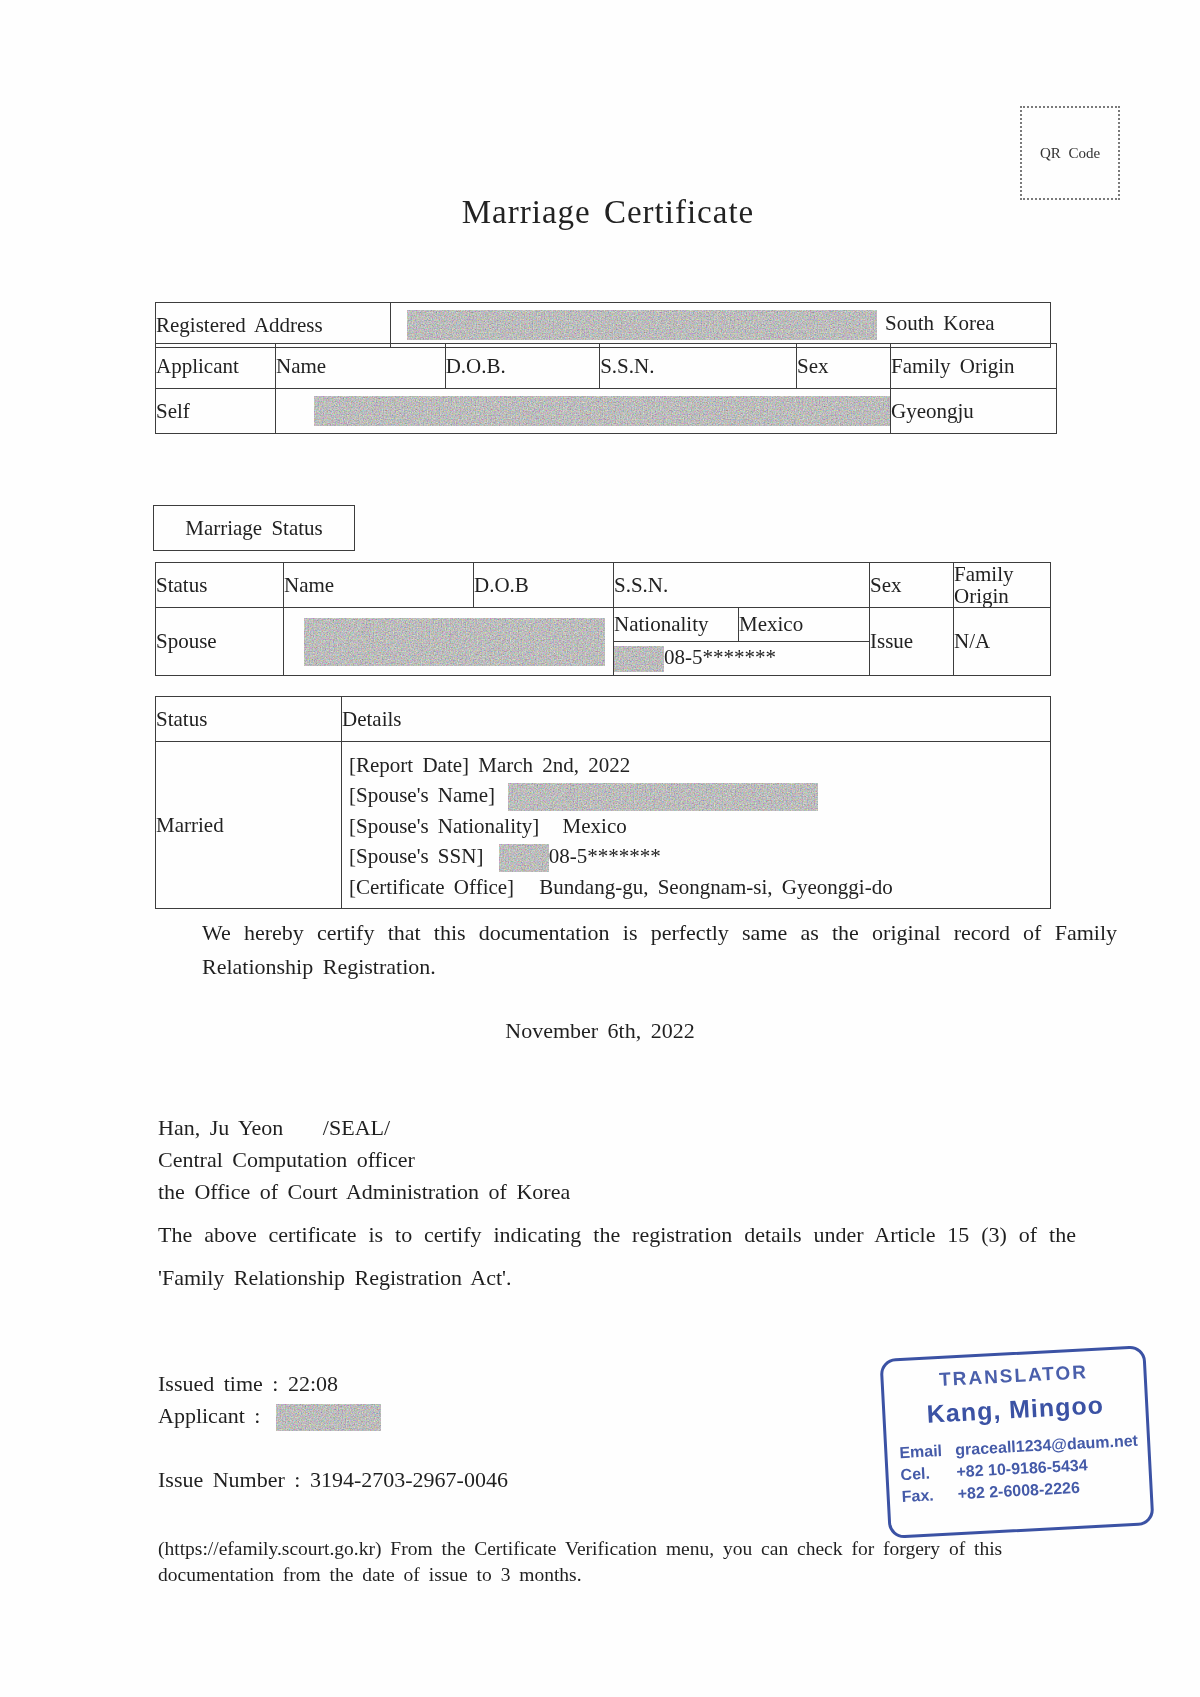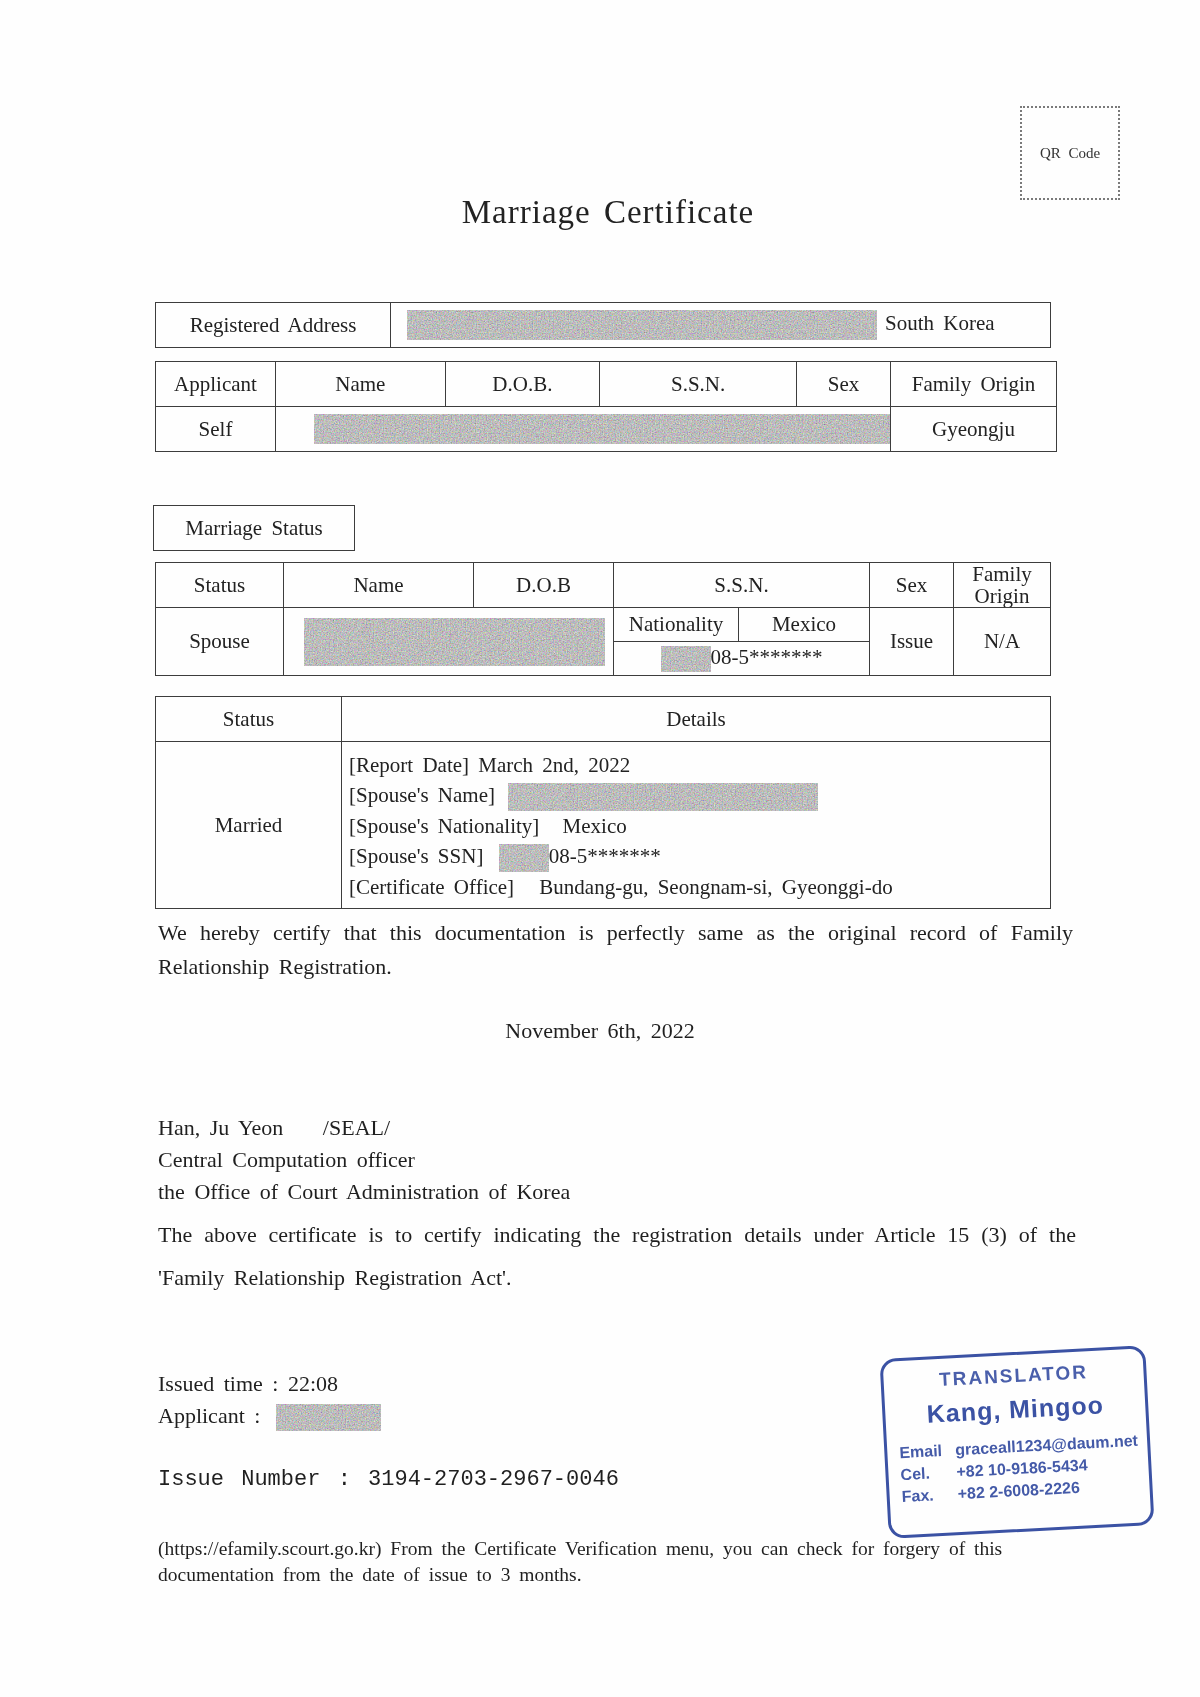--- a/index.html
+++ b/index.html
@@ -14,52 +14,52 @@
     border:2px dotted #7a7a7a;display:flex;align-items:center;justify-content:center;
     font-size:15px;color:#333;box-sizing:border-box;
   }
   
   .title{
     position:absolute;left:8px;top:194px;width:100%;text-align:center;
     font-size:33px;letter-spacing:1px;color:#222;
   }
   
   table{border-collapse:collapse;table-layout:fixed;font-size:21px;color:#222;}
-  td,th{border:1.6px solid #3d3d3d;font-weight:normal;text-align:center;
+  td,th{border:1.6px solid #3d3d3d;font-weight:normal;text-align:left;
         padding:0;vertical-align:middle;overflow:hidden;}
   .tbl{position:absolute;left:155px;}
   .t-address{top:302px;}
   .t-address td{height:44px;}
-  .t-applicant{top:361px;}
+  .t-applicant{top:343px;}
   .t-applicant tr{height:45px;}
   .t-spouse{top:562px;}
   .t-details{top:696px;}
   .hdr2{line-height:22px;}
   .cell-left{text-align:left;padding-left:16px;}
   
   .mbox{
     position:absolute;left:153px;top:505px;width:202px;height:46px;
     border:1.6px solid #3d3d3d;display:flex;align-items:center;justify-content:center;
     text-align:center;font-size:21px;line-height:23px;box-sizing:border-box;
   }
   
   .details-cell{text-align:left;padding:8px 8px 6px 7px;vertical-align:top;}
   .details-cell .dline{line-height:30px;white-space:nowrap;}
   .gap14{margin-left:14px;}
   .gap16{margin-left:16px;}
   
   .para{position:absolute;left:158px;font-size:22px;}
-  .p-certify{top:916px;width:915px;line-height:34px;text-align:justify;}
+  .p-certify{top:916px;width:915px;line-height:34px;text-align:justify;margin-left:44px;}
   .p-date{left:0;top:1018px;width:1200px;text-align:center;}
   .p-officer{top:1112px;line-height:32px;}
   .p-officer .seal{margin-left:30px;}
   .p-article{top:1213px;width:918px;line-height:43px;text-align:justify;}
   .p-issuedtime{top:1371px;}
   .p-applicant{top:1403px;}
-  .p-issueno{top:1467px;font-family:Liberation Mono, monospace;}
+  .p-issueno{top:1467px;}
   .p-footer{top:1536px;width:950px;font-size:19.5px;line-height:26px;}
   
   .stamp{
     position:absolute;left:884px;top:1352px;width:266px;height:180px;
     border:3.5px solid #3b52a4;border-radius:16px;transform:rotate(-3deg);
     color:#3b52a4;font-family:"Liberation Sans","DejaVu Sans",sans-serif;
     box-sizing:border-box;padding:10px 12px 8px 12px;word-spacing:normal;
     background:rgba(255,255,255,0);
   }
   .stamp .s-title{text-align:center;font-size:19px;letter-spacing:2px;font-weight:bold;opacity:.92;}

